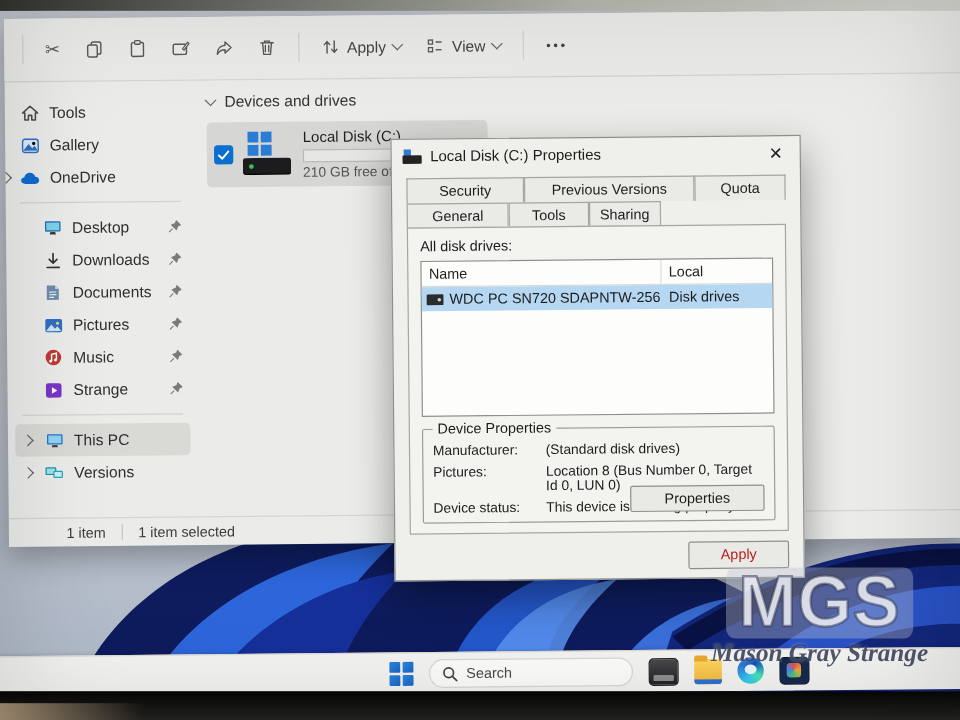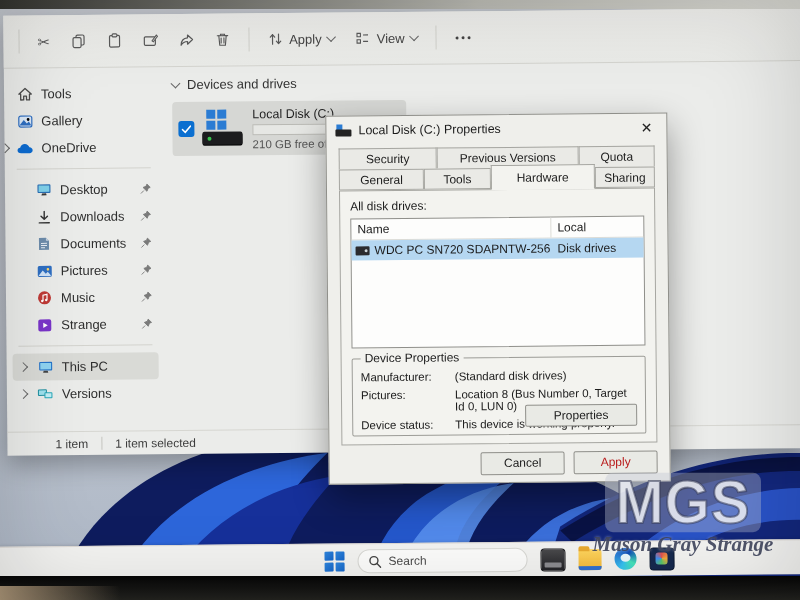--- a/index.html
+++ b/index.html
@@ -411,21 +411,20 @@
       </div>
       <div class="tabs">
         <div class="tabrow r1">
           <span class="tab" style="flex:0 0 31%">Security</span>
           <span class="tab" style="flex:0 0 45%">Previous Versions</span>
           <span class="tab" style="flex:0 0 24%">Quota</span>
         </div>
         <div class="tabrow r2">
           <span class="tab" style="flex:0 0 27%">General</span>
           <span class="tab" style="flex:0 0 21%">Tools</span>
-          <span class="tab active" style="flex:0 0 33%">Hardware</span>
           <span class="tab" style="flex:0 0 19%">Sharing</span>
         </div>
       </div>
       <div class="panel">
         <div class="list-label">All disk drives:</div>
         <div class="listbox">
           <div class="lhead">
             <span class="c1">Name</span>
             <span class="c2">Local</span>
           </div>
@@ -444,21 +443,20 @@
             <span class="v">(Standard disk drives)</span>
             <span>Pictures:</span>
             <span class="v">Location 8 (Bus Number 0, Target Id 0, LUN 0)</span>
             <span>Device status:</span>
             <span class="v">This device is working properly.</span>
           </div>
           <div class="btn props-btn">Properties</div>
         </div>
       </div>
       <div class="dlg-footer">
-        <div class="btn">Cancel</div>
         <div class="btn disabled">Apply</div>
       </div>
     </div>
 
     <div class="taskbar">
       <div class="tb-group">
         <span class="winlogo">
             <i></i>
             <i></i>
             <i></i>

